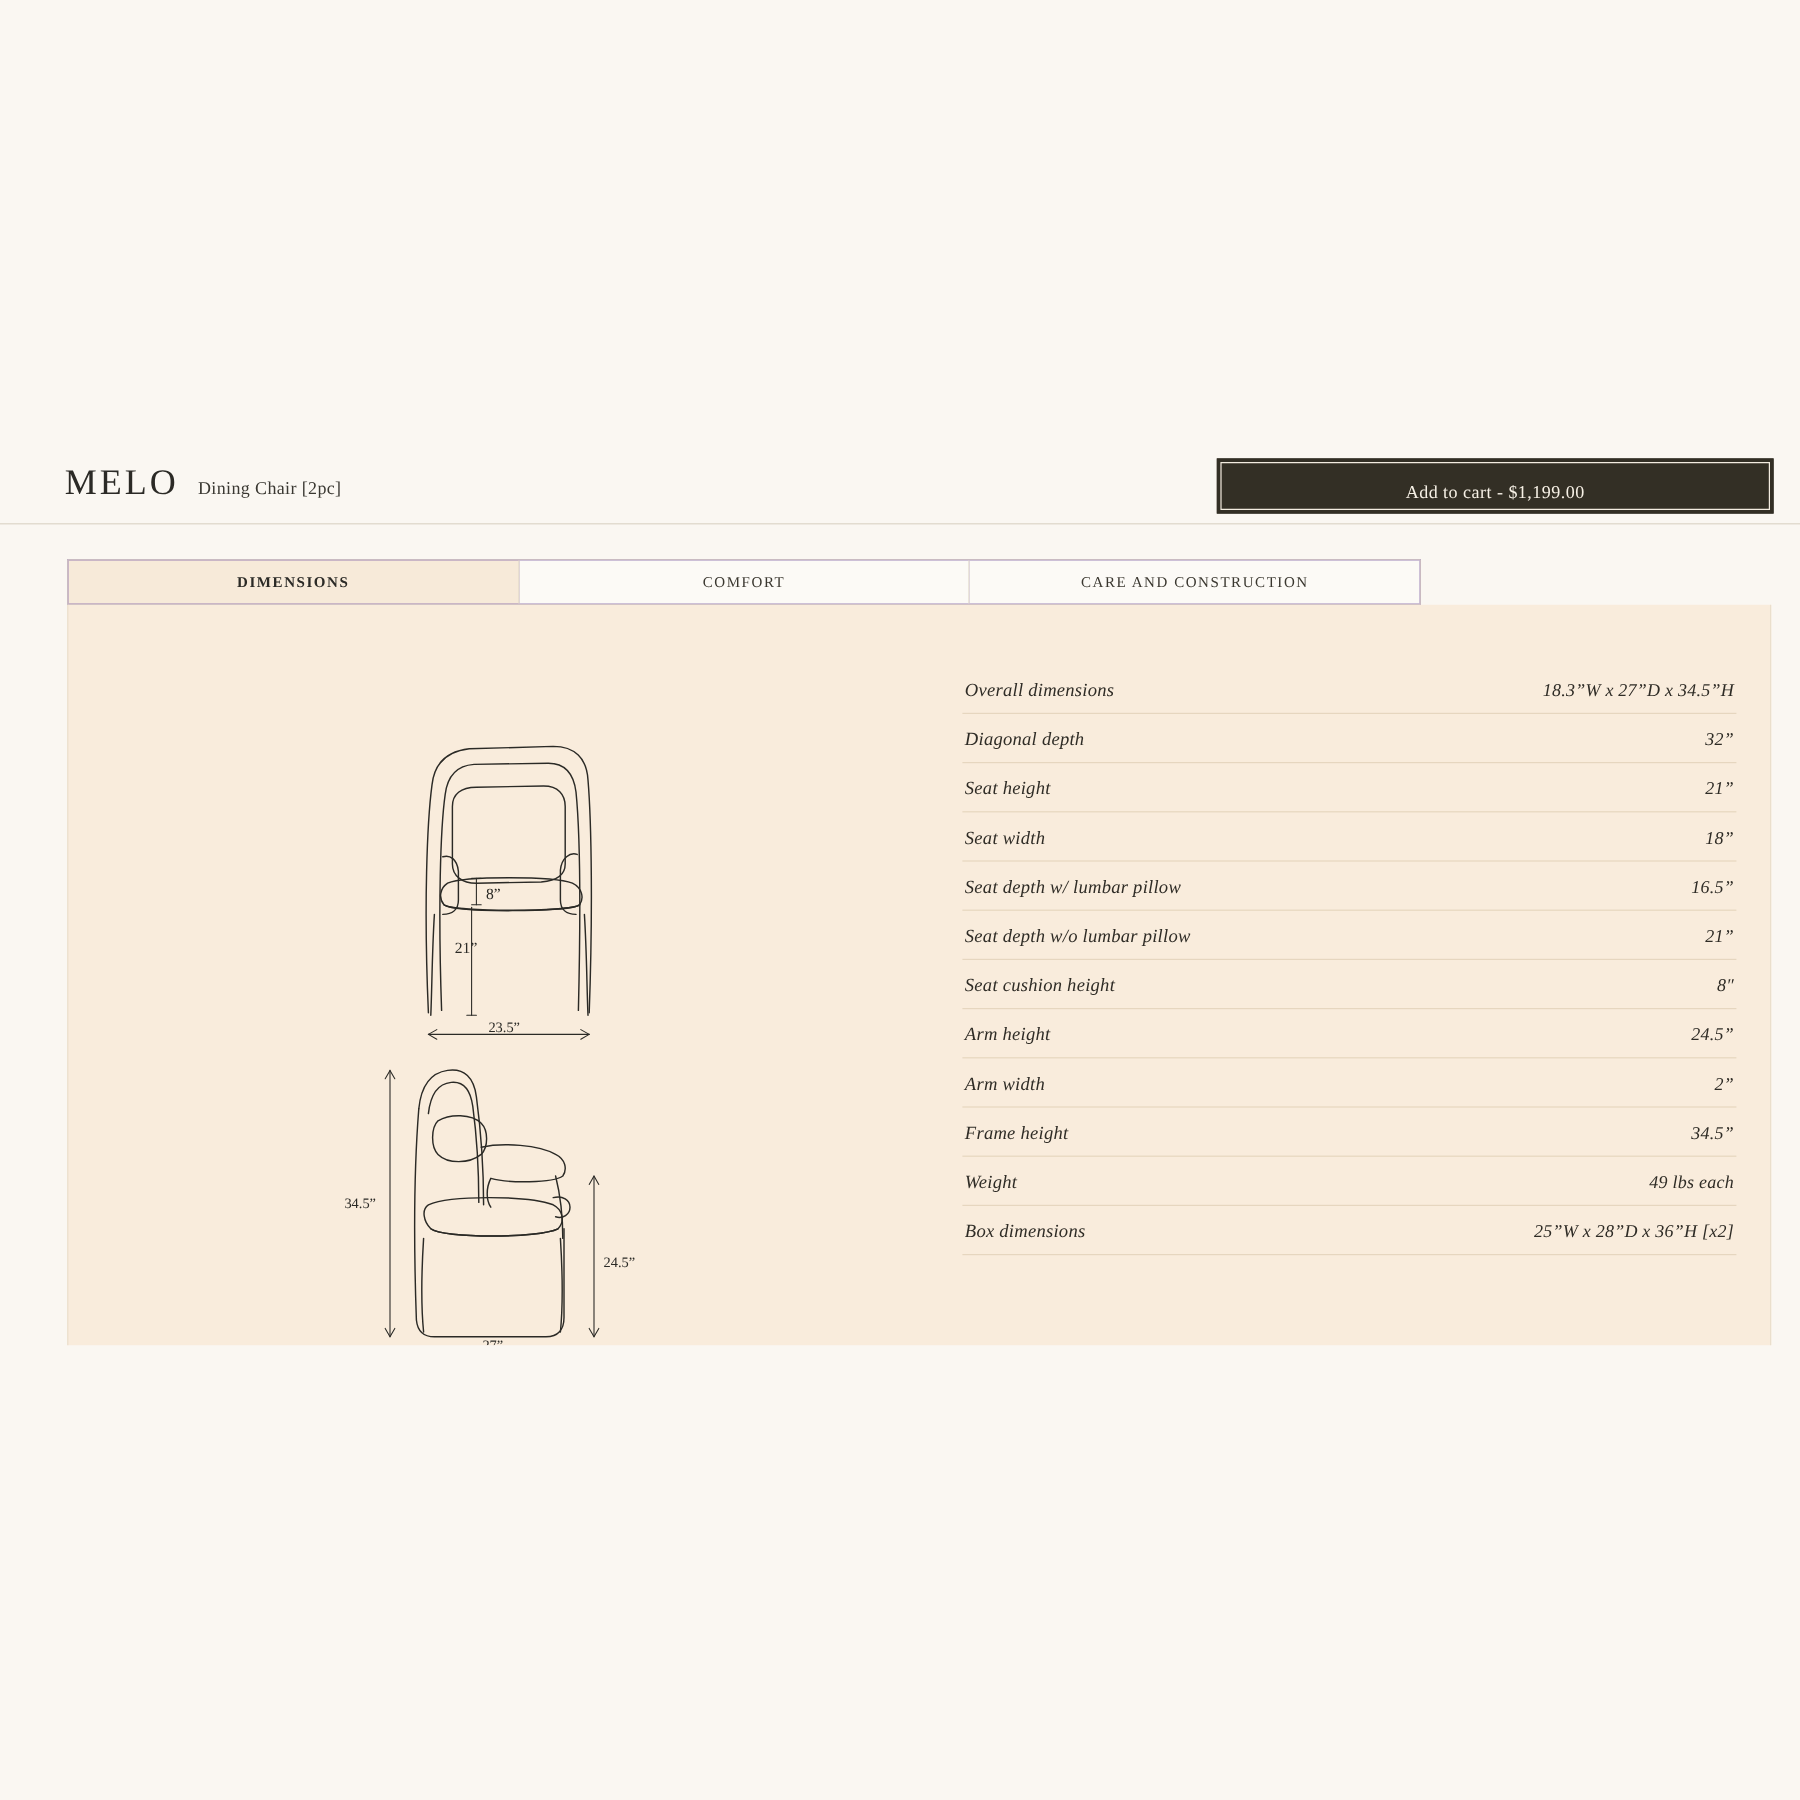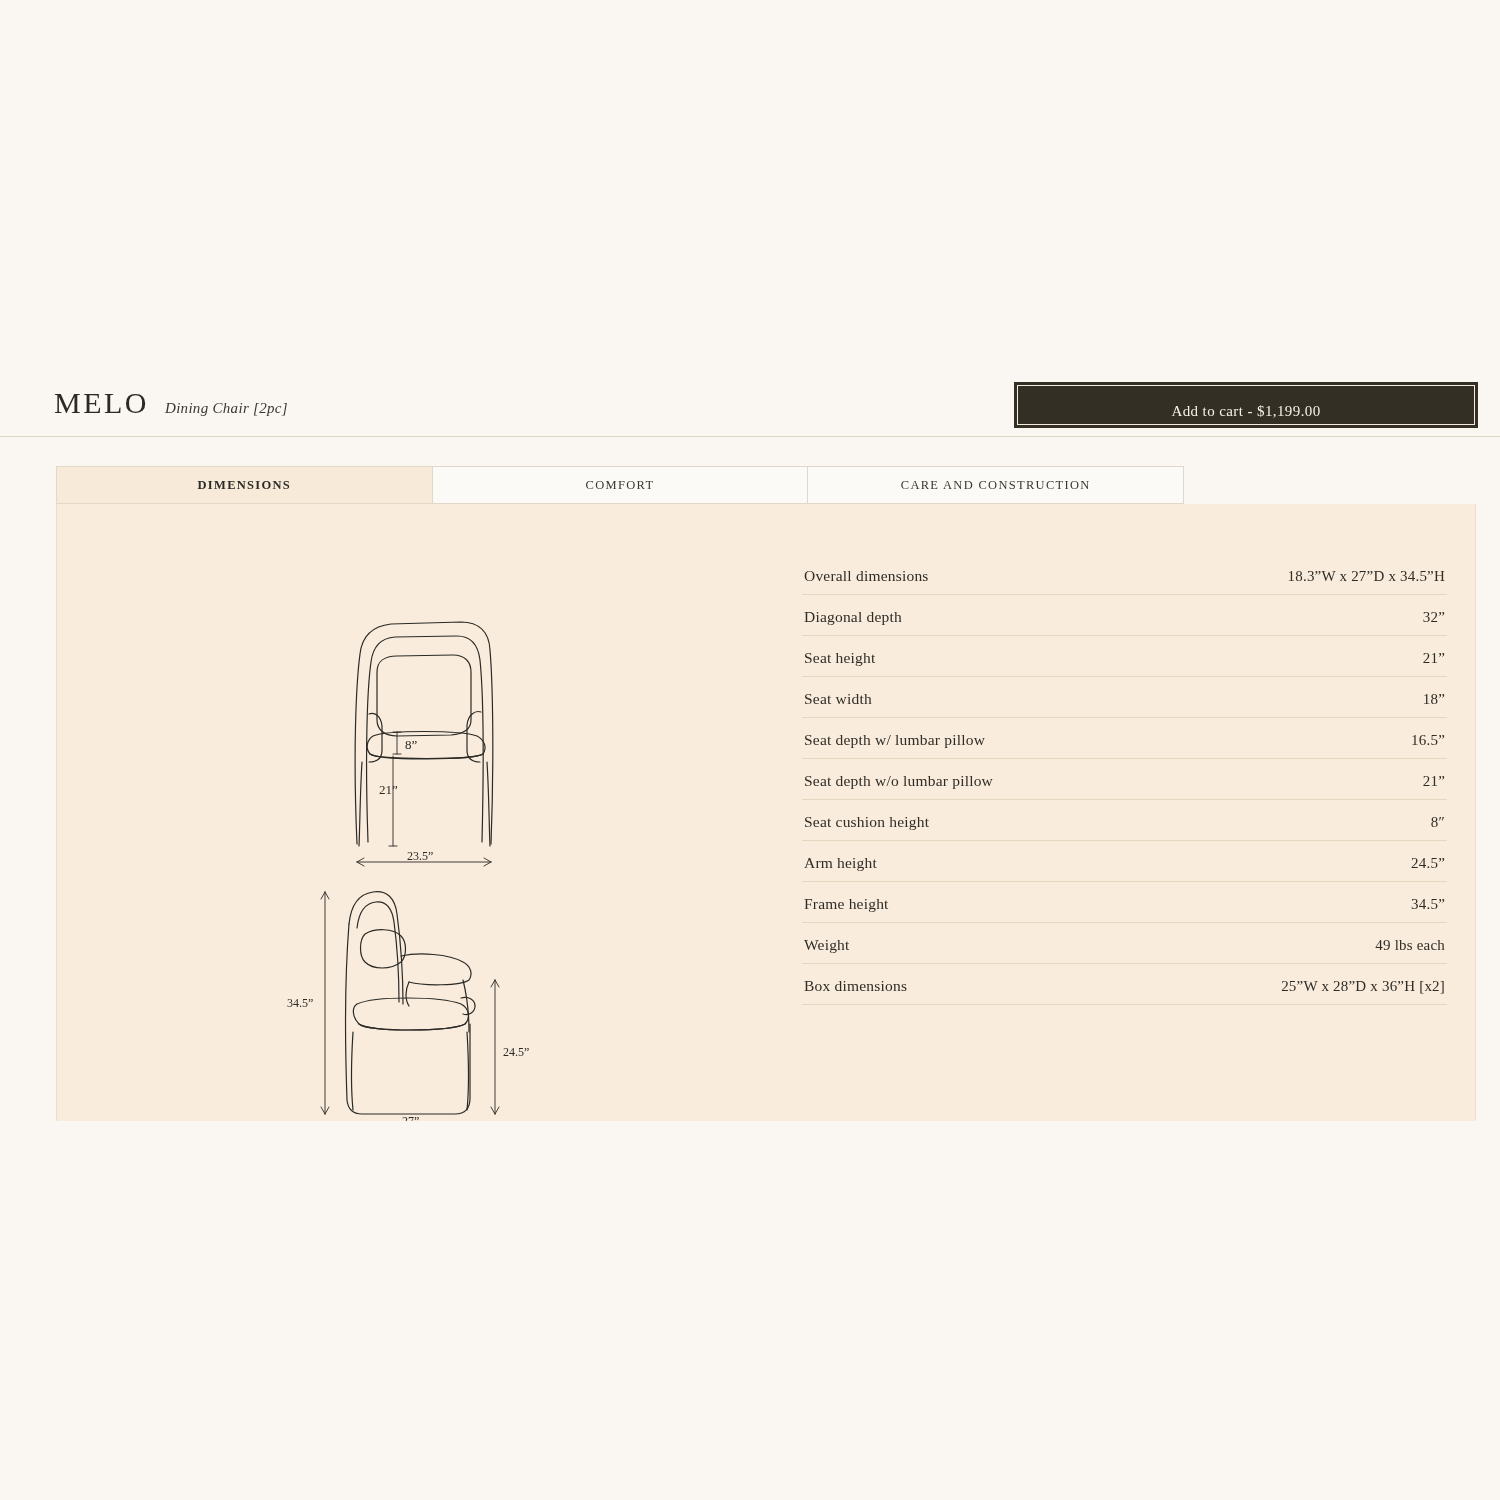--- a/index.html
+++ b/index.html
@@ -52,21 +52,20 @@
   .brand-title {
     font-family: "Liberation Serif", serif;
     font-size: 30px;
     letter-spacing: 2.5px;
     color: #2b2a26;
     font-weight: 400;
   }
 
   .brand-sub {
     font-family: "Liberation Serif", serif;
-    font-style: italic;
     font-size: 15px;
     color: #3a3832;
     letter-spacing: 0.3px;
   }
 
   .cart-button {
     position: absolute;
     right: 22px;
     top: 10px;
     width: 462px;
@@ -151,20 +150,21 @@
     top: 50px;
     width: 645px;
   }
 
   .spec-row {
     display: flex;
     justify-content: space-between;
     align-items: baseline;
     padding: 13px 2px 9px 2px;
     border-bottom: 1px solid #e6d6bf;
+    font-style: italic;
   }
 
   .spec-label {
     font-family: "Liberation Serif", serif;
     font-size: 15.5px;
     color: #2f2c26;
     letter-spacing: 0.2px;
   }
 
   .spec-value {
@@ -300,20 +300,24 @@
       </div>
       <div class="spec-row">
         <span class="spec-label">Seat cushion height</span>
         <span class="spec-value">8″</span>
       </div>
       <div class="spec-row">
         <span class="spec-label">Arm height</span>
         <span class="spec-value">24.5”</span>
       </div>
       <div class="spec-row">
+        <span class="spec-label">Arm width</span>
+        <span class="spec-value">2”</span>
+      </div>
+      <div class="spec-row">
         <span class="spec-label">Frame height</span>
         <span class="spec-value">34.5”</span>
       </div>
       <div class="spec-row">
         <span class="spec-label">Weight</span>
         <span class="spec-value">49 lbs each</span>
       </div>
       <div class="spec-row">
         <span class="spec-label">Box dimensions</span>
         <span class="spec-value">25”W x 28”D x 36”H [x2]</span>

